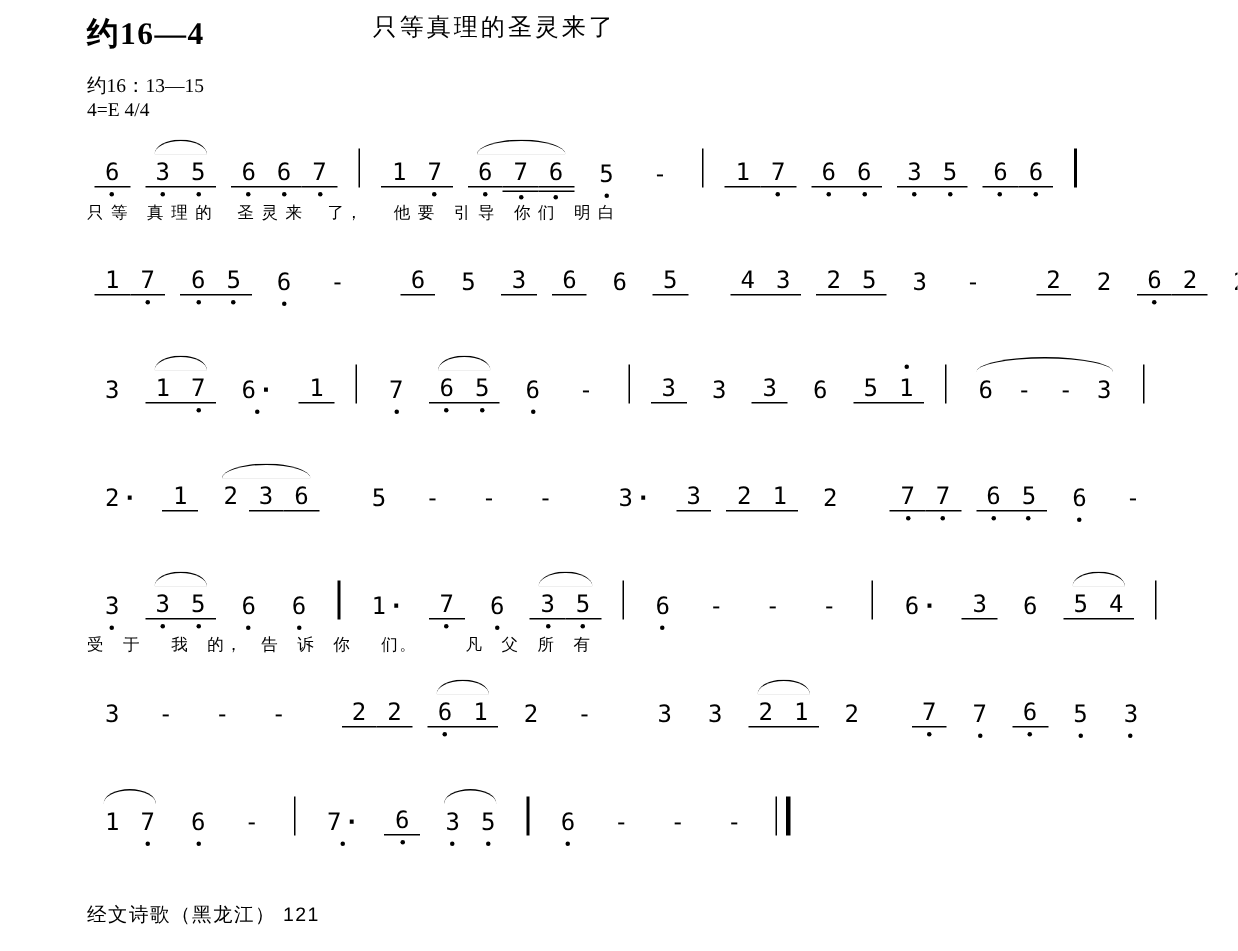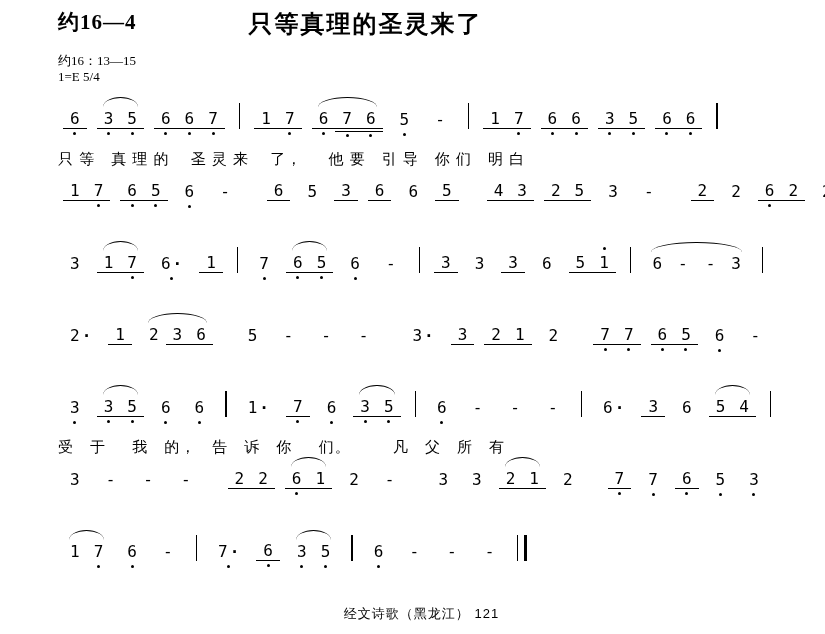--- a/index.html
+++ b/index.html
@@ -4,21 +4,21 @@
 <style>
   html,body{margin:0;padding:0;background:#fff;}
   body{
     width:825px;height:634px;overflow:hidden;color:#000;
     font-family:"Liberation Sans",sans-serif;
     -webkit-font-smoothing:none;
   }
   .page{padding:8px 40px 0 58px;}
   .header-row{display:flex;align-items:flex-start;}
   .ref{font-weight:bold;font-size:21px;font-family:"Liberation Serif",serif;letter-spacing:1px;}
-  .title{font-weight:bold;font-size:24px;margin-left:112px;letter-spacing:2px;font-family:"Liberation Serif",serif;}
+  .title{font-weight:normal;font-size:16px;margin-left:112px;letter-spacing:2px;font-family:"Liberation Serif",serif;}
   .meta{margin-top:13px;font-size:13px;line-height:16px;font-family:Liberation Serif, serif;}
   #score{margin-top:6px;}
   .line{height:72px;}
   .music-row{display:flex;align-items:flex-end;padding-top:14px;height:24px;}
   .grp{display:inline-flex;position:relative;margin:0 5px;}
   .note{
     position:relative;display:inline-block;padding:0 7px;
     font-family:"DejaVu Sans Mono",monospace;font-size:16px;line-height:19px;
   }
   .note.u1{border-bottom:1.5px solid #000;}
@@ -30,34 +30,34 @@
   .note.u2 i.d-lo{bottom:-9px;}
   i.d-hi{position:absolute;left:50%;margin-left:-1.5px;top:-6px;width:3px;height:3px;background:#000;border-radius:50%;}
   .augdot{font-weight:bold;margin-left:2px;}
   .grp.slur::before{
     content:"";position:absolute;left:6px;right:6px;top:-12px;height:9px;
     border-top:1.5px solid #000;
     border-radius:50% 50% 0 0 / 100% 100% 0 0;
   }
   .bar{width:1.5px;height:26px;background:#000;margin:0 9px;}
   .bar.final{width:6px;background:transparent;border-left:1.5px solid #000;border-right:3px solid #000;}
-  .lyric-row{margin-top:21px;font-size:15px;white-space:pre;letter-spacing:1px;}
-  .footer{margin-top:10px;font-size:13px;letter-spacing:1px;text-align:center;}
+  .lyric-row{margin-top:9px;font-size:11px;white-space:pre;letter-spacing:1px;}
+  .footer{margin-top:10px;font-size:13px;letter-spacing:1px;}
 </style>
 </head>
 <body>
 
 <div class="page">
   <div class="header-row">
     <div class="ref">约16—4</div>
     <div class="title">只等真理的圣灵来了</div>
   </div>
   <div class="meta">
     <div>约16：13—15</div>
-    <div>1=E 5/4</div>
+    <div>4=E 4/4</div>
   </div>
   <div id="score">
       <div class="line">
         <div class="music-row">
           <span class="grp">
             <span class="note u1">6<i class="d-lo"></i></span>
           </span>
           <span class="grp slur">
             <span class="note u1">3<i class="d-lo"></i></span>
             <span class="note u1">5<i class="d-lo"></i></span>

